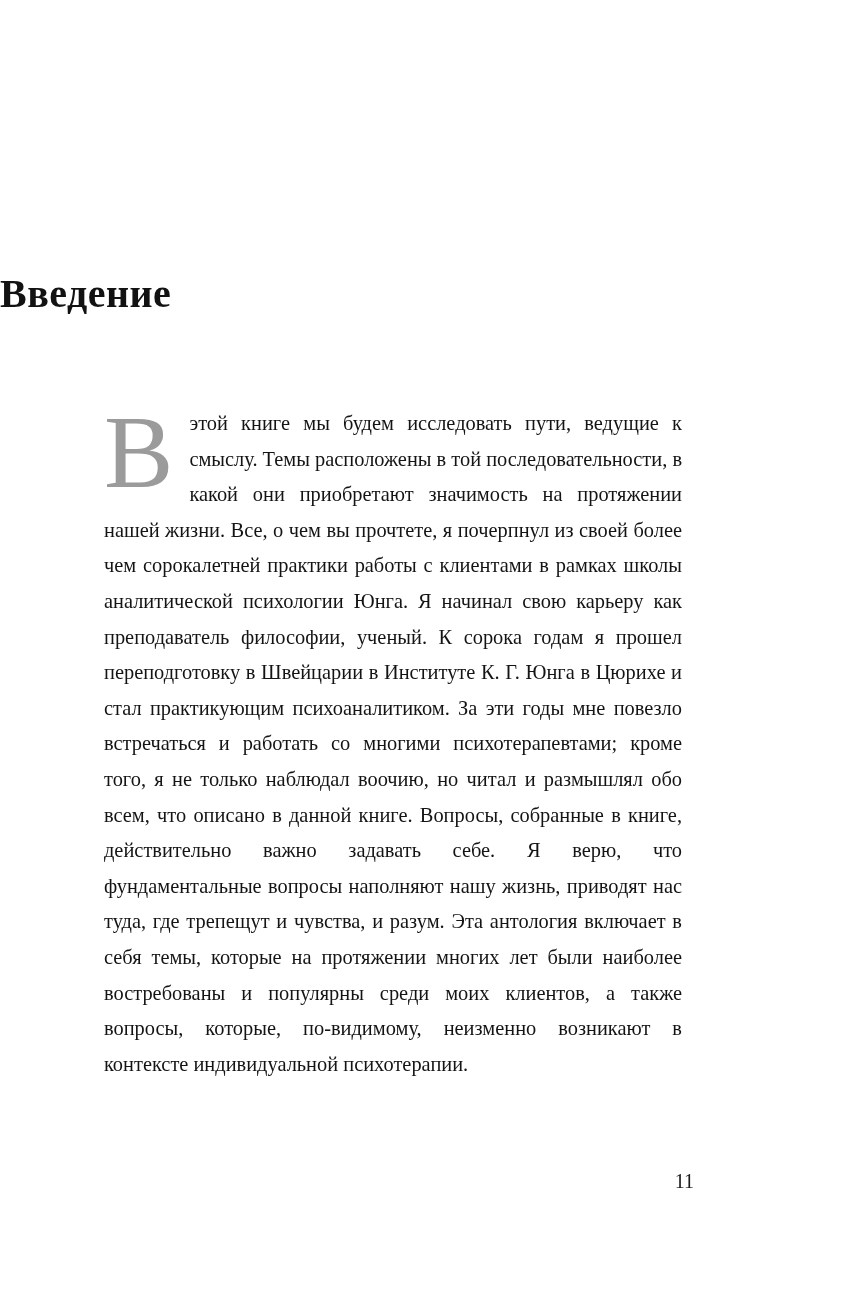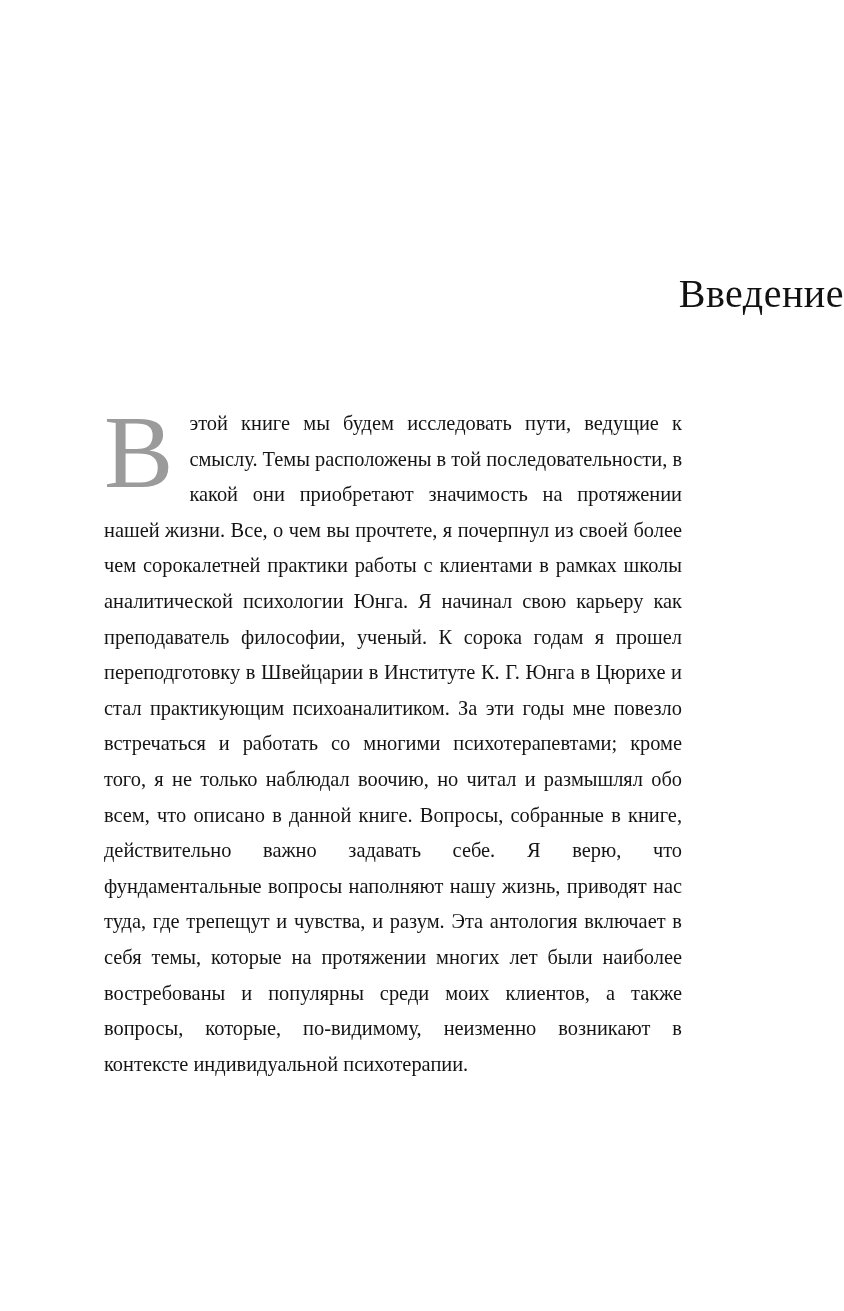--- a/index.html
+++ b/index.html
@@ -18,23 +18,23 @@
   .page {
     position: absolute;
     inset: 0;
     padding: 0;
   }
   .chapter-title {
     position: absolute;
     top: 243px;
     left: 0;
     width: 844px;
-    text-align: right;
+    text-align: left;
     font-size: 40px;
-    font-weight: 400;
+    font-weight: 700;
     letter-spacing: 0.5px;
     color: #121212;
     font-family: "Liberation Serif", "DejaVu Serif", serif;
   }
   .body-block {
     position: absolute;
     top: 406px;
     left: 104px;
     width: 578px;
   }
@@ -74,14 +74,15 @@
 <body>
 
 <div class="page">
 
   <h1 class="chapter-title">Введение</h1>
 
   <div class="body-block">
     <p class="body-text"><span class="dropcap">В</span><span>этой книге мы будем исследовать пути, ведущие к смыслу. Темы расположены в той последовательности, в какой они приобретают значимость на протяжении нашей жизни. Все, о чем вы прочтете, я почерпнул из своей более чем сорокалетней практики работы с клиентами в рамках школы аналитической психологии Юнга. Я начинал свою карьеру как преподаватель философии, ученый. К сорока годам я прошел переподготовку в Швейцарии в Институте К. Г. Юнга в Цюрихе и стал практикующим психоаналитиком. За эти годы мне повезло встречаться и работать со многими психотерапевтами; кроме того, я не только наблюдал воочию, но читал и размышлял обо всем, что описано в данной книге. Вопросы, собранные в книге, действительно важно задавать себе. Я верю, что фундаментальные вопросы наполняют нашу жизнь, приводят нас туда, где трепещут и чувства, и разум. Эта антология включает в себя темы, которые на протяжении многих лет были наиболее востребованы и популярны среди моих клиентов, а также вопросы, которые, по-видимому, неизменно возникают в контексте индивидуальной психотерапии.</span></p>
   </div>
 
+  <div class="page-number">11</div>
 
 </div>
 
 </body></html>

